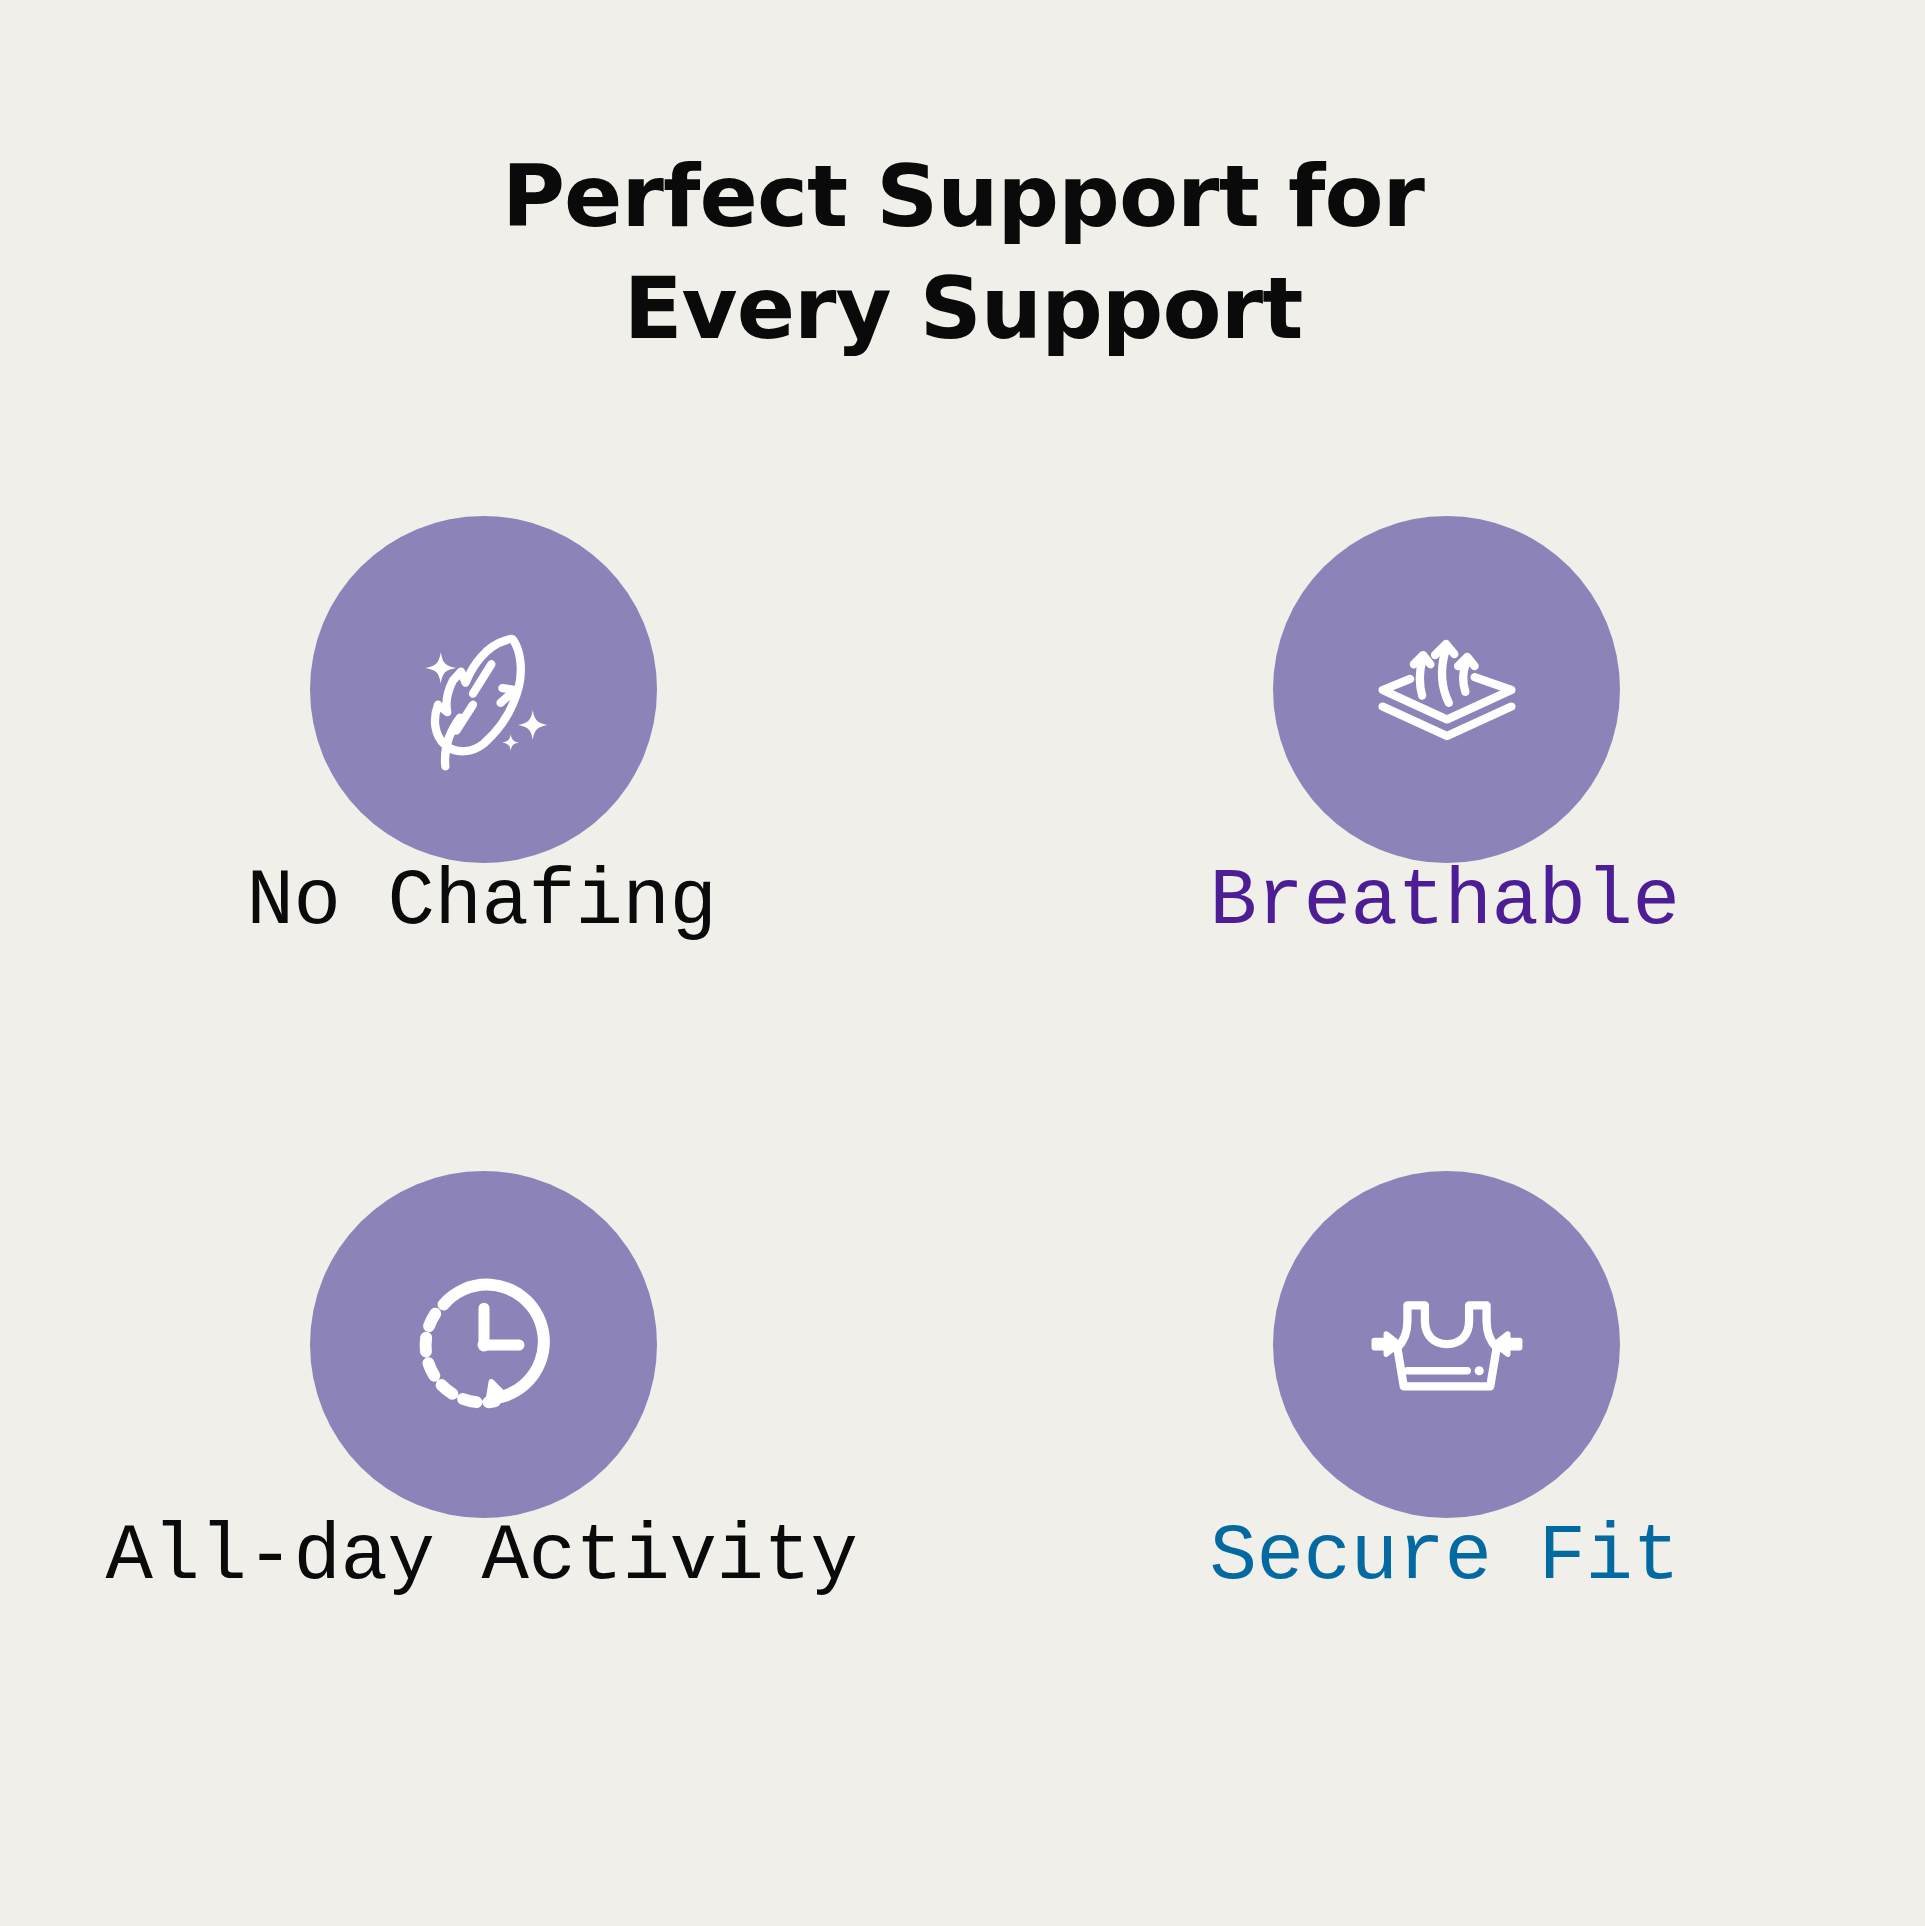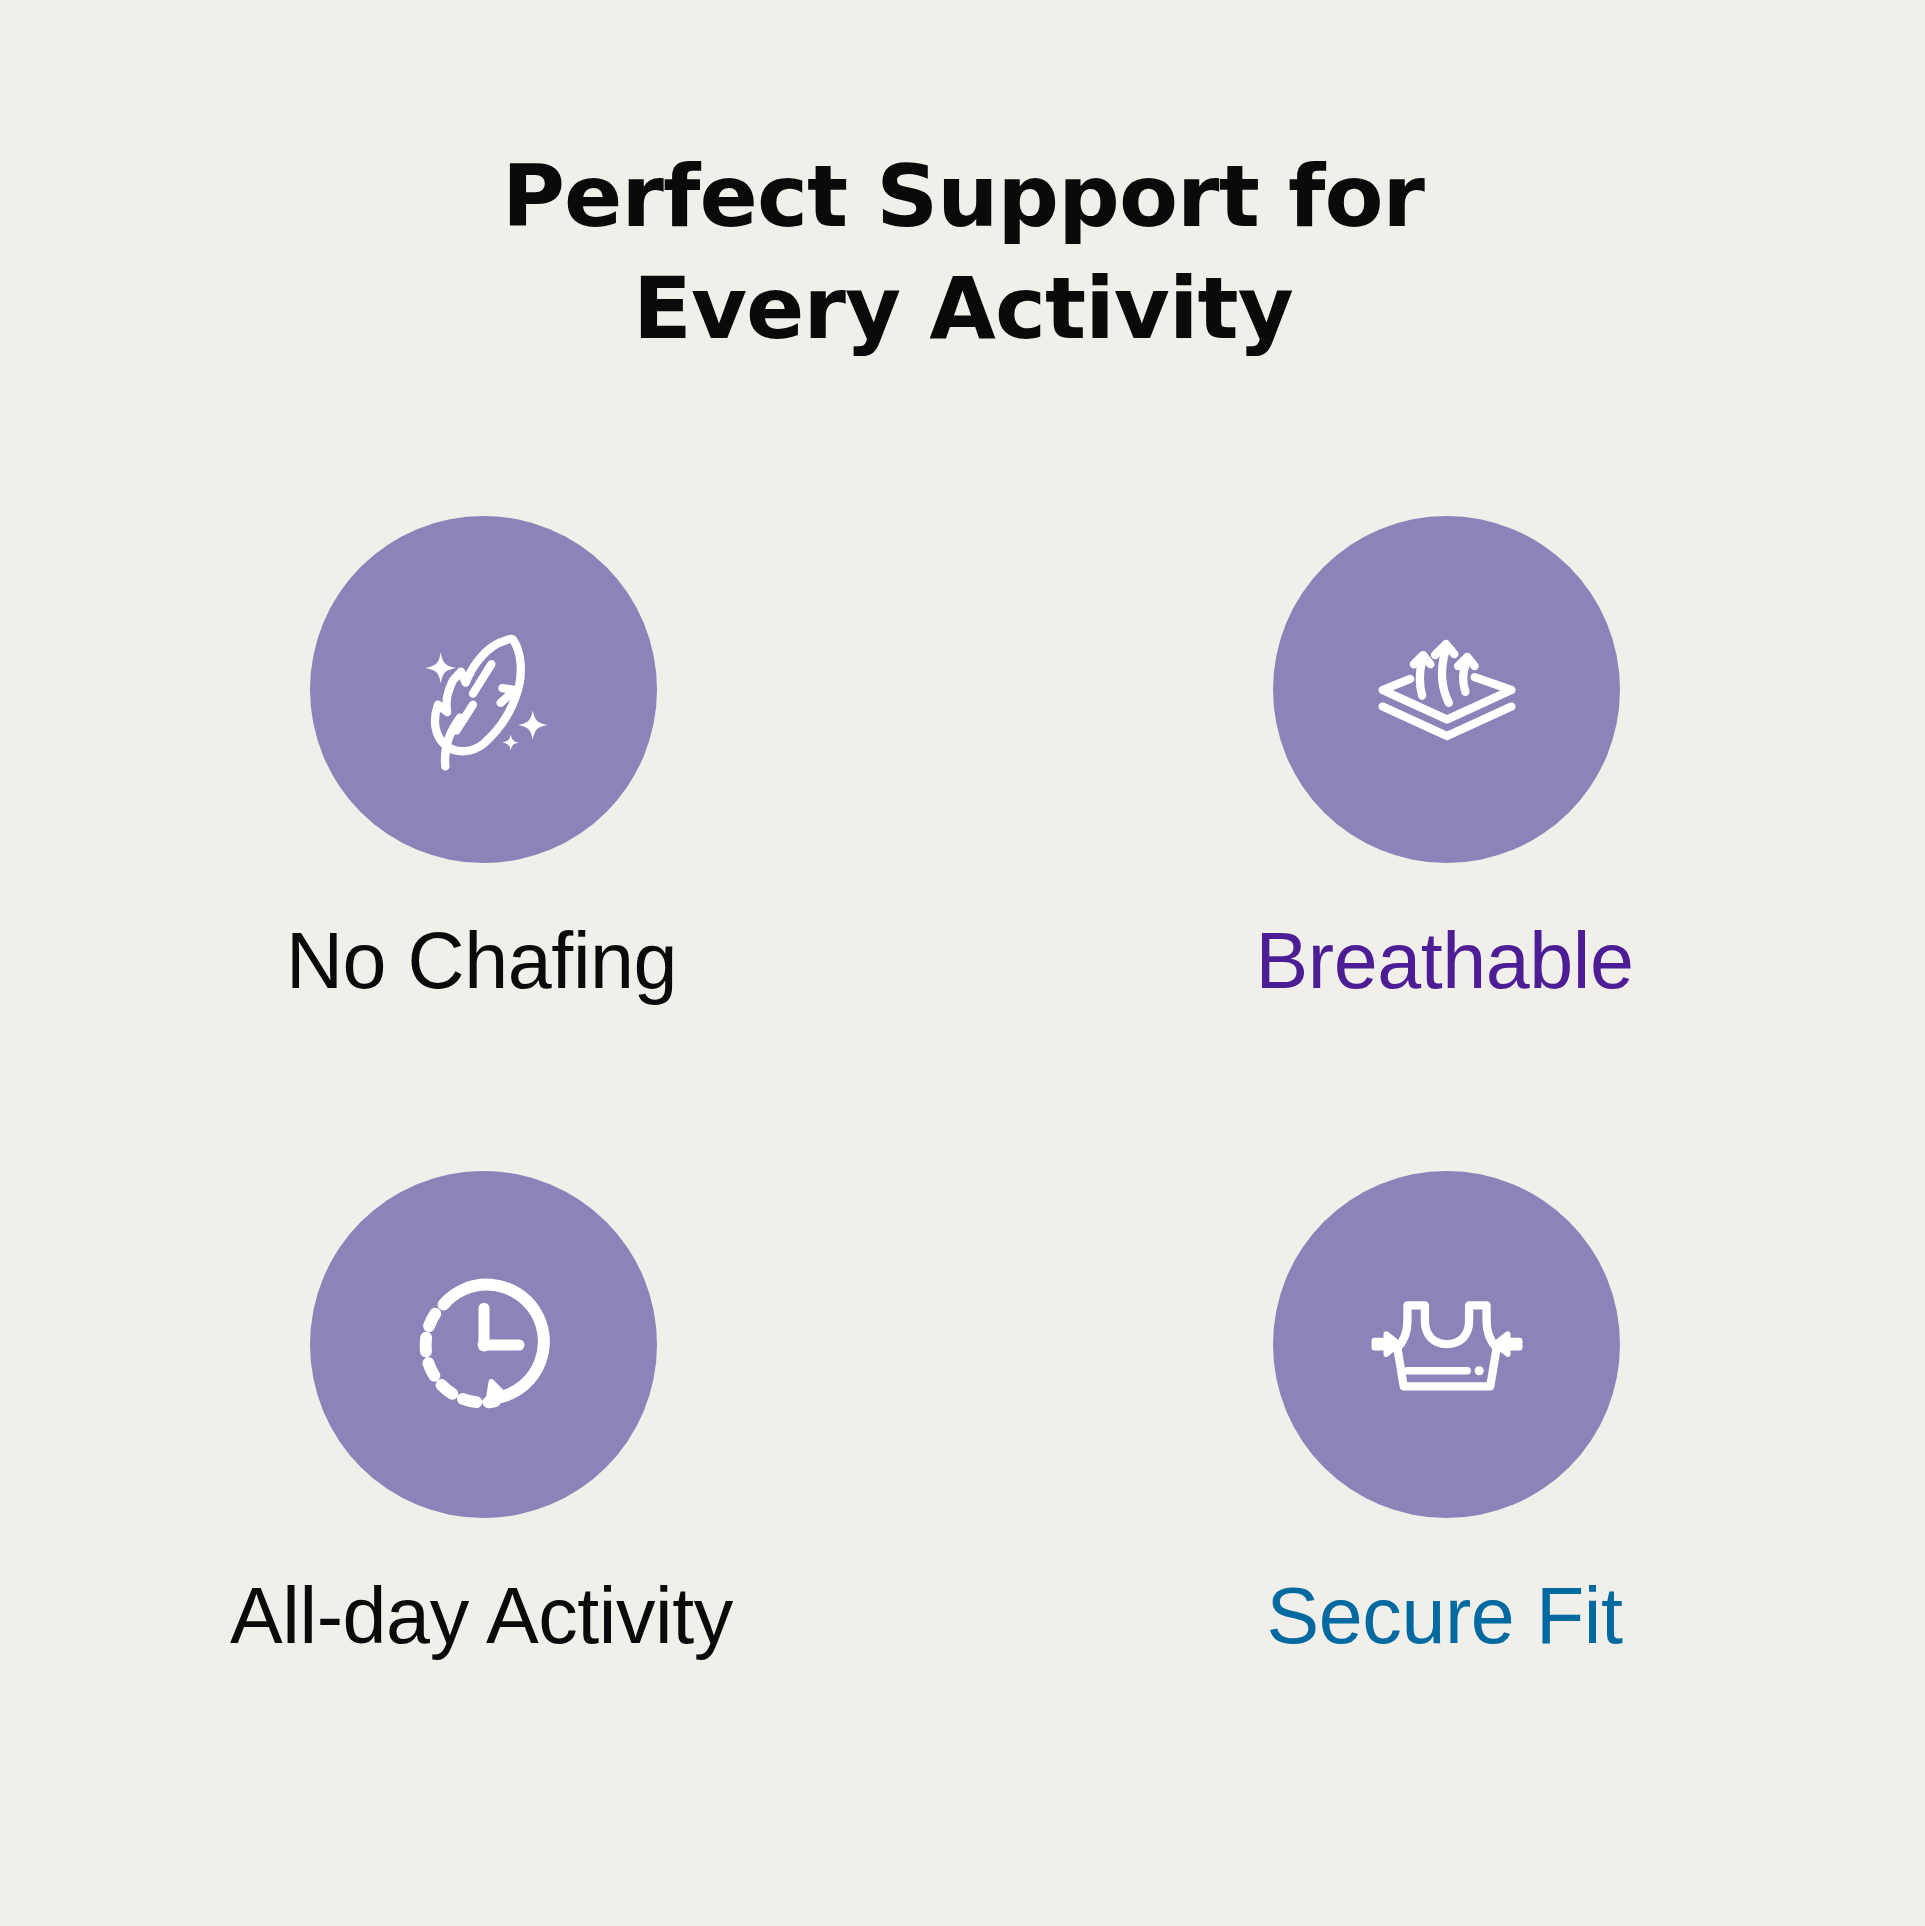--- a/index.html
+++ b/index.html
@@ -73,22 +73,21 @@
     flex: none;
   }
   .icon-circle svg {
     width: 184px;
     height: 184px;
     display: block;
     overflow: visible;
   }
 
   .feature-label {
-    margin-top: 58px;
-    font-family: Liberation Sans, sans-serif;
+    font-family: Liberation Mono, monospace;
     font-weight: 400;
     font-size: 79px;
     line-height: 1;
     letter-spacing: -0.4px;
     color: #0a0a0a;
     white-space: nowrap;
     text-align: center;
   }
 
   
@@ -97,21 +96,21 @@
   .cell-2 .icon-circle { margin-left: 4.3px; }
   .cell-3 .icon-circle { margin-left: 4.3px; }
 </style>
 </head>
 <body style="background: rgb(240, 239, 233);">
 
 <div id="poster" style="background: rgb(240, 239, 233);">
 
   <div class="title-block">
     <span class="title-line" style="color: rgb(10, 10, 10);">Perfect Support for</span>
-    <span class="title-line" style="color: rgb(10, 10, 10);">Every Activity</span>
+    <span class="title-line" style="color: rgb(10, 10, 10);">Every Support</span>
   </div>
 
   <div class="grid">
 
     <div class="feature cell-0">
       <div class="icon-circle" style="background: rgb(140, 132, 184);">
         <svg viewBox="0 0 200 200" fill="none" stroke="#ffffff" stroke-width="9" stroke-linecap="round" stroke-linejoin="round">
 
           <path d="M124 46
                    C 103 52, 88 72, 80 92

